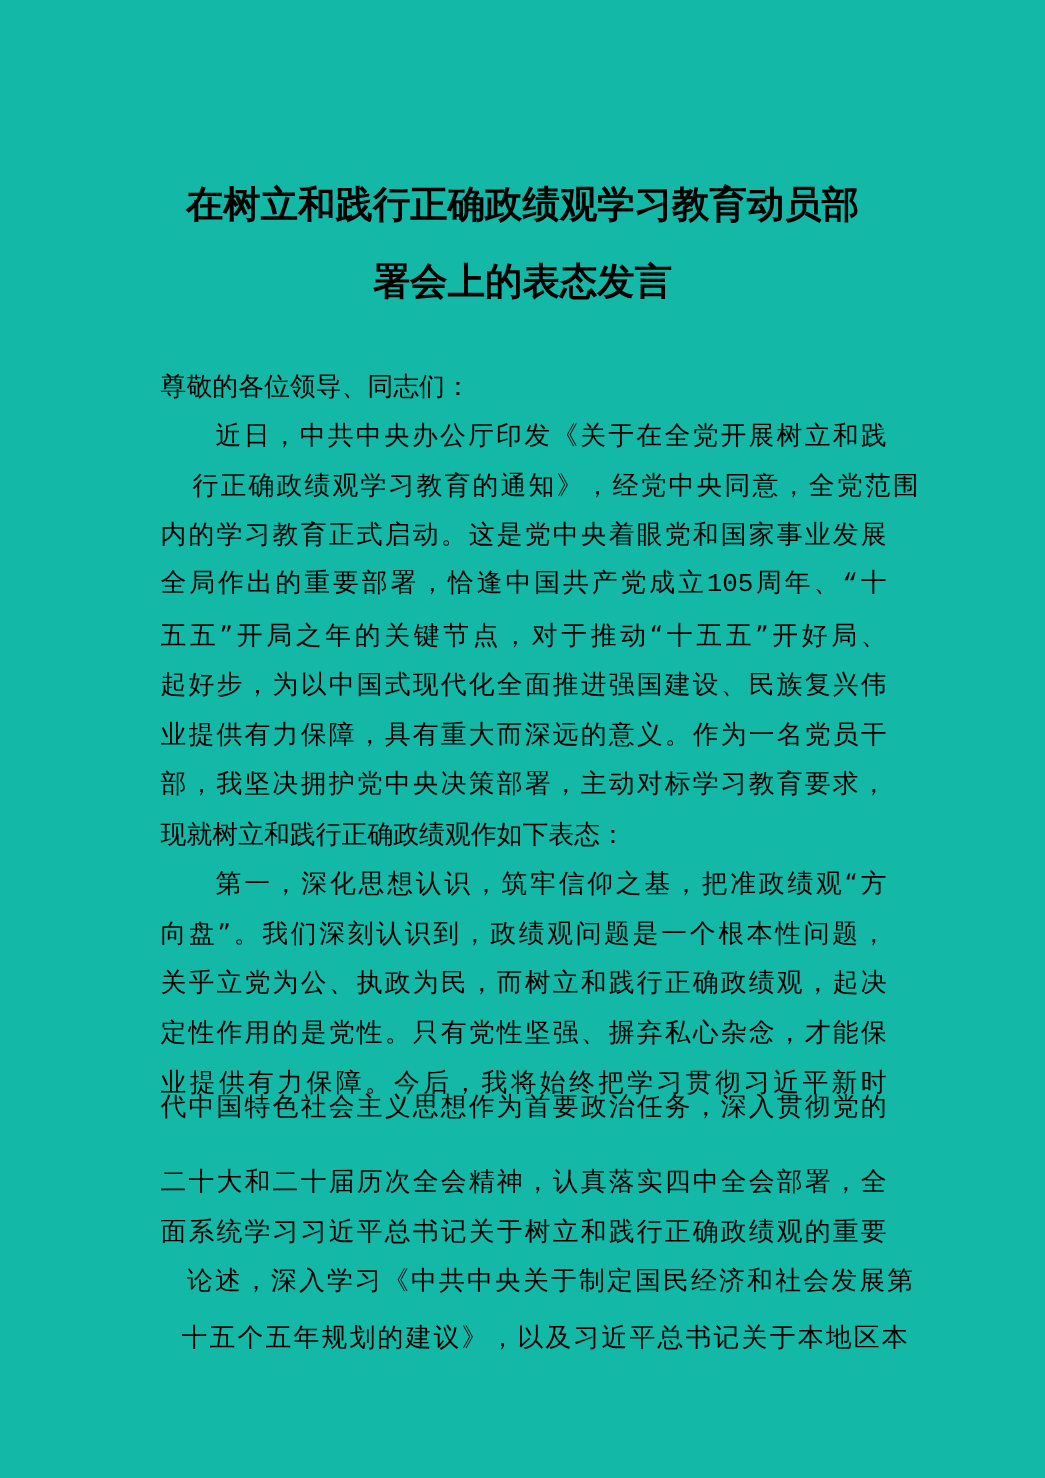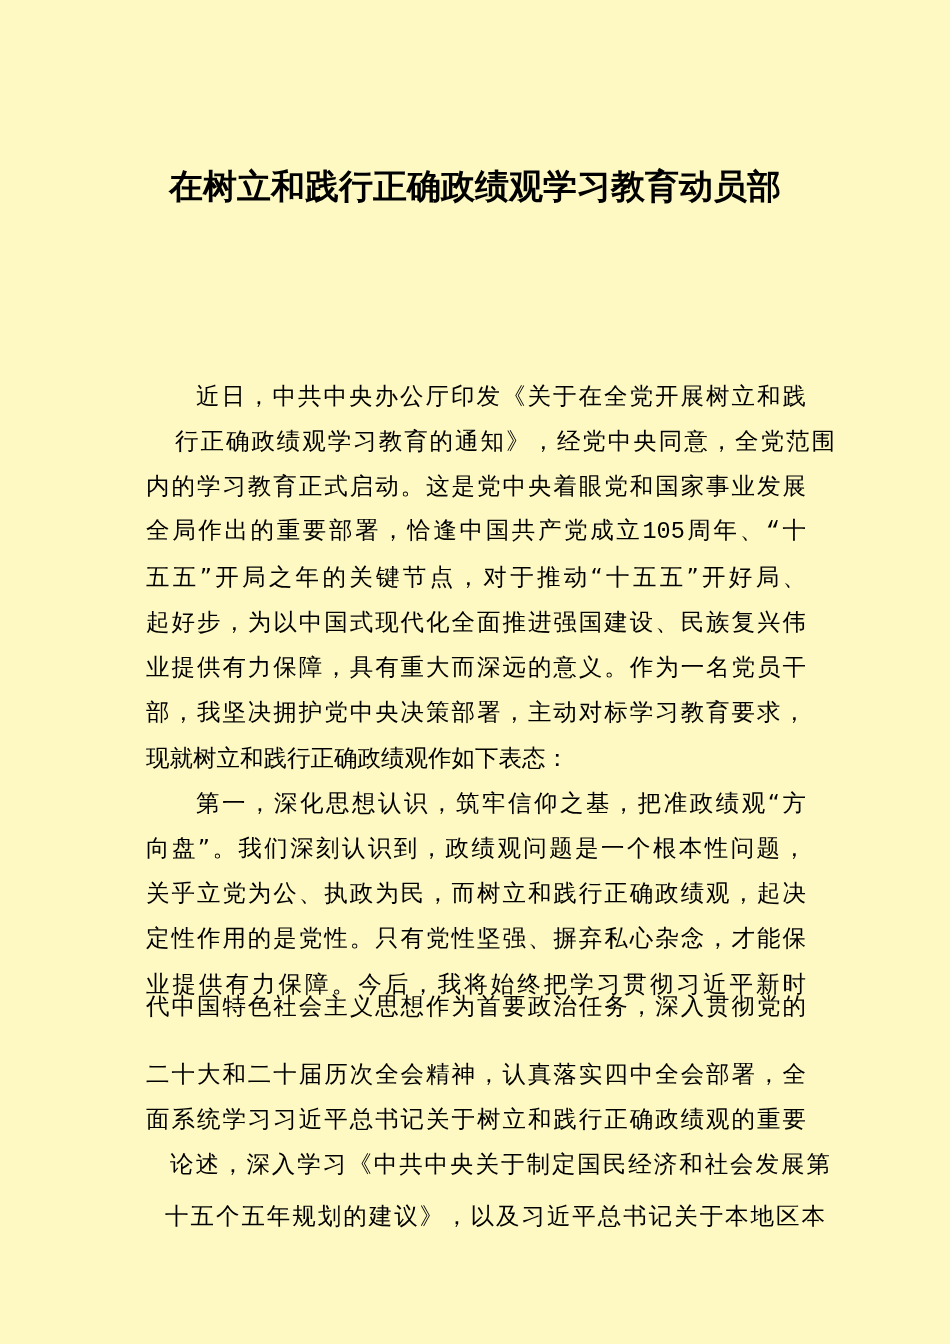--- a/index.html
+++ b/index.html
@@ -1,38 +1,40 @@
 <!DOCTYPE html>
 <html><head>
 <meta charset="utf-8">
 <style>
   html, body { margin:0; padding:0; background:#ffffff; }
   body { width:950px; height:1344px; position:relative; overflow:hidden; }
-  .page { position:absolute; left:0; top:0; width:950px; height:1344px; background:#fef9c3; }
+  .page { position:absolute; left:0; top:0; width:950px; height:1344px; background:#14b8a6; }
   .title-line {
     position:absolute; left:0; width:950px; text-align:center;
     font-family:"DejaVu Serif", "Liberation Serif", serif;
     font-weight:bold; font-size:34px; color:#000; letter-spacing:0px;
     line-height:40px;
   }
   .body-line {
     position:absolute; left:146px; width:660px;
     font-family:"DejaVu Sans", "Liberation Sans", sans-serif;
     font-size:23.5px; color:#000; line-height:30px; white-space:nowrap;
     text-align:justify; text-align-last:justify;
   }
   .body-line.last { text-align-last:left; }
   .body-line.indent { left:196px; width:610px; }
 </style>
 </head>
 <body>
 
 <div class="page">
   <div class="title-line" style="top:166px;">在树立和践行正确政绩观学习教育动员部</div>
+  <div class="title-line" style="top:236px;">署会上的表态发言</div>
 
+  <div class="body-line last" style="top:336px;">尊敬的各位领导、同志们：</div>
 
   <div id="body-lines">
       <div class="body-line indent" style="top: 381px;">近日，中共中央办公厅印发《关于在全党开展树立和践</div>
       <div class="body-line" style="top: 426.2px; margin-left: 29px;">行正确政绩观学习教育的通知》，经党中央同意，全党范围</div>
       <div class="body-line" style="top: 471.4px;">内的学习教育正式启动。这是党中央着眼党和国家事业发展</div>
       <div class="body-line" style="top: 516.6px; font-family: Liberation Mono, monospace;">全局作出的重要部署，恰逢中国共产党成立105周年、“十</div>
       <div class="body-line" style="top: 561.8px;">五五”开局之年的关键节点，对于推动“十五五”开好局、</div>
       <div class="body-line" style="top: 607px;">起好步，为以中国式现代化全面推进强国建设、民族复兴伟</div>
       <div class="body-line" style="top: 652.2px;">业提供有力保障，具有重大而深远的意义。作为一名党员干</div>
       <div class="body-line" style="top: 697.4px;">部，我坚决拥护党中央决策部署，主动对标学习教育要求，</div>

